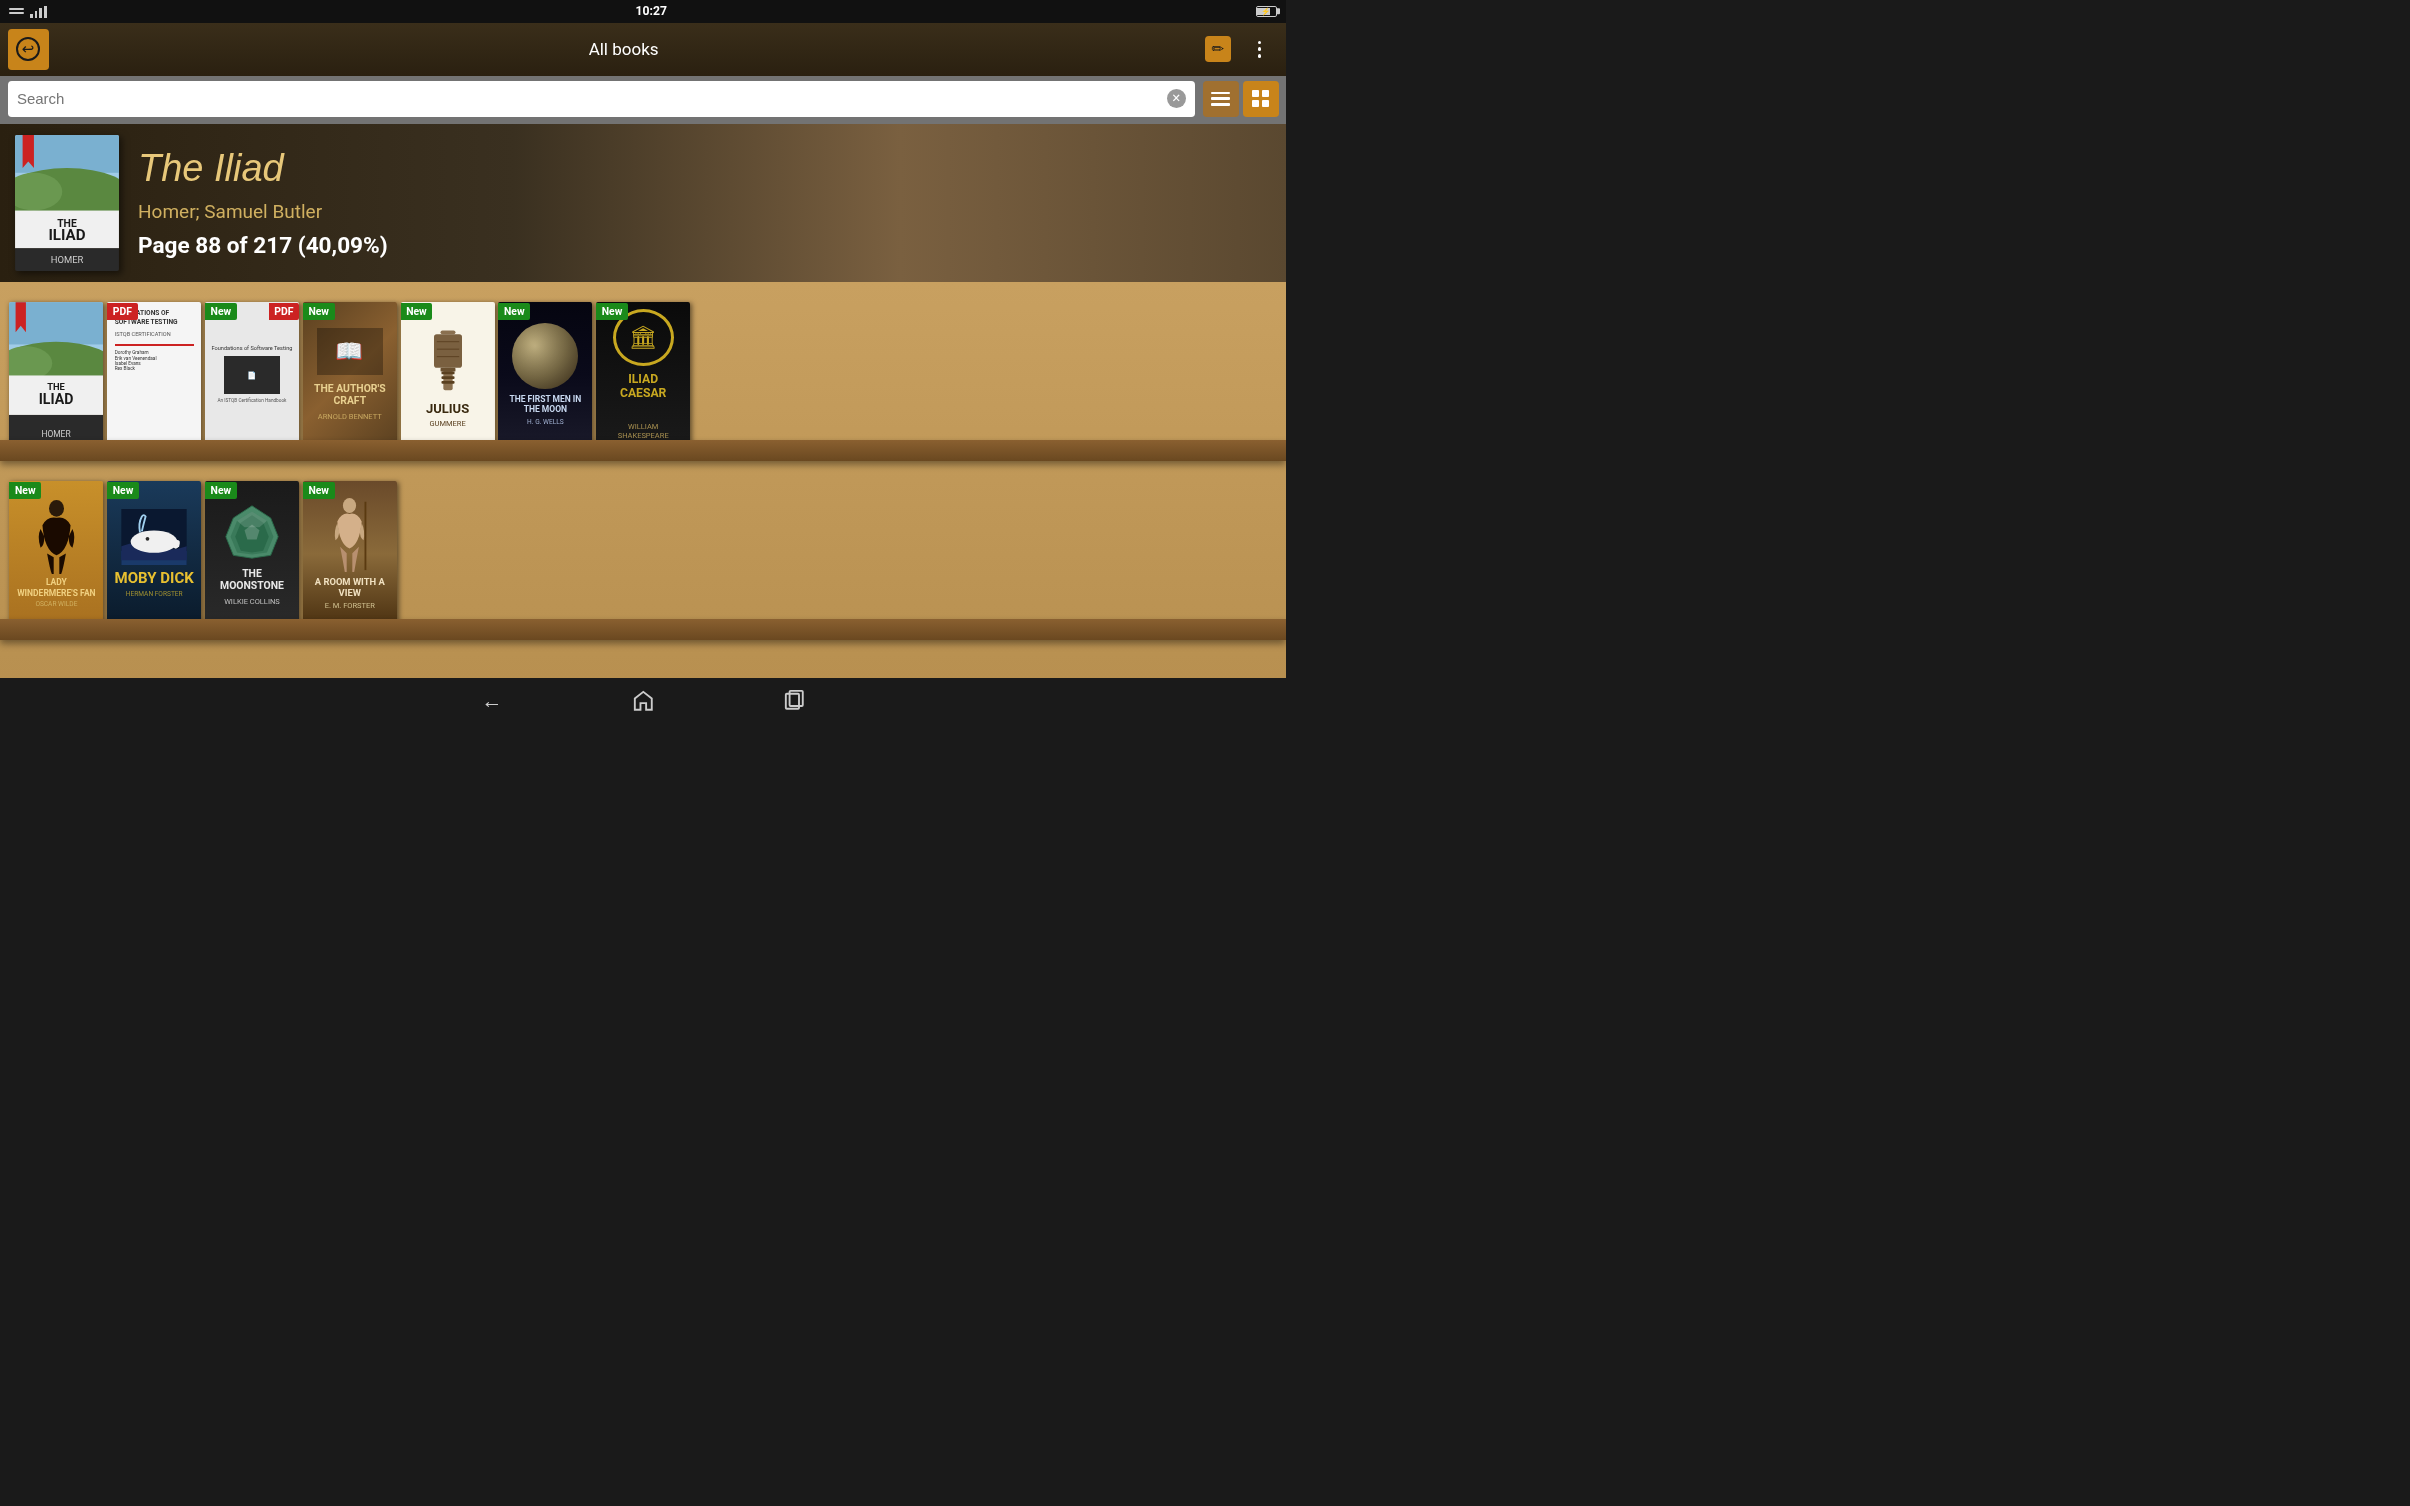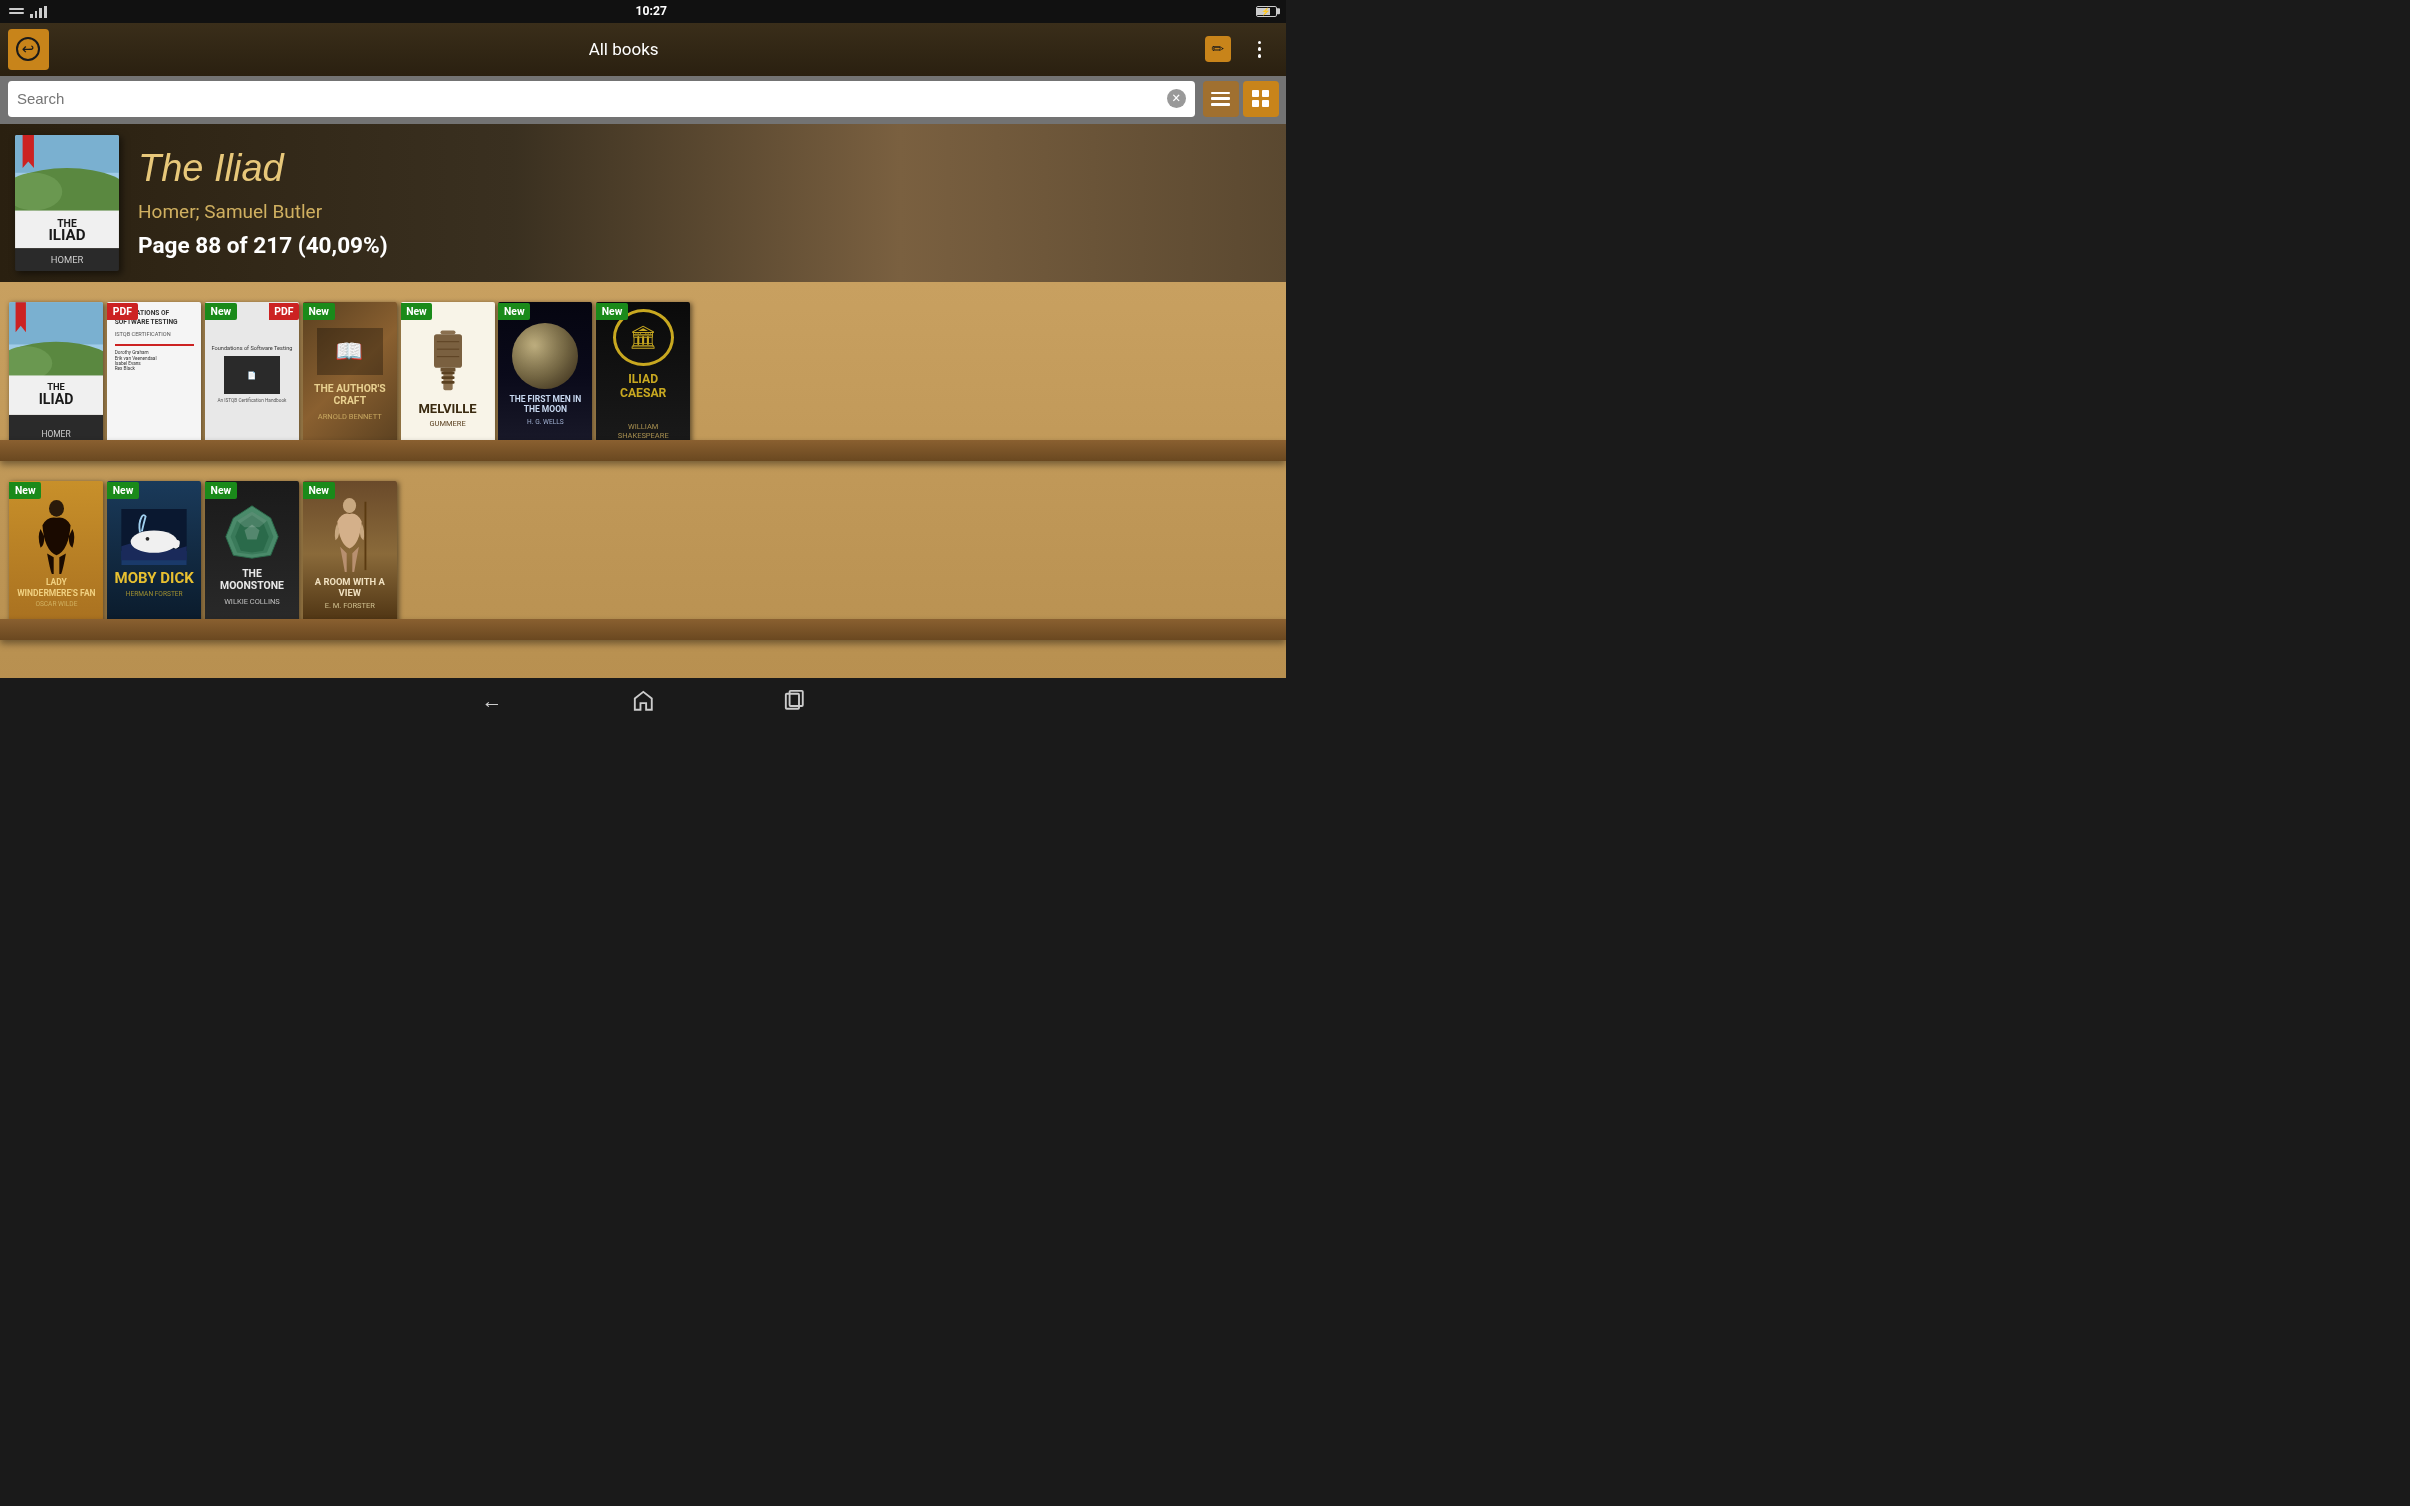--- a/index.html
+++ b/index.html
@@ -553,21 +553,21 @@
 
               <line x1="18" y1="22" x2="42" y2="22" stroke="#5a4020" stroke-width="1"></line>
               <line x1="18" y1="30" x2="42" y2="30" stroke="#5a4020" stroke-width="1"></line>
               <line x1="18" y1="38" x2="42" y2="38" stroke="#5a4020" stroke-width="1"></line>
 
               <rect x="23" y="54" width="14" height="3" rx="1" fill="#5a4020"></rect>
               <rect x="23" y="59" width="14" height="3" rx="1" fill="#5a4020"></rect>
               <rect x="23" y="64" width="14" height="3" rx="1" fill="#5a4020"></rect>
             </svg>
           </div>
-          <div style="font-size:13px;font-weight:bold;color:#3a2a10;text-align:center;">MELVILLE</div>
+          <div style="font-size:13px;font-weight:bold;color:#3a2a10;text-align:center;">JULIUS</div>
           <div style="font-size:7.5px;color:#5a4020;text-align:right;margin-top:2.8px;">GUMMERE</div>
         </div>
       </div>
 
       <div class="book-item">
         <div class="badge badge-new">New</div>
         <div class="book-cover" style="width:94px;height:146px;background:linear-gradient(180deg,#050510,#0a0a1a,#1a1a2a);display:flex;flex-direction:column;align-items:center;justify-content:center;padding:7.5px;">
 
           <div style="width:66px;height:66px;border-radius:50%;background:radial-gradient(circle at 35% 35%, #c0b080, #8a7a50, #4a3a20);margin-bottom:5.6px;overflow:hidden;">
             <div style="width:100%;height:100%;background:radial-gradient(circle at 30% 30%, transparent 0%, rgba(0,0,0,0.3) 100%);"></div>

